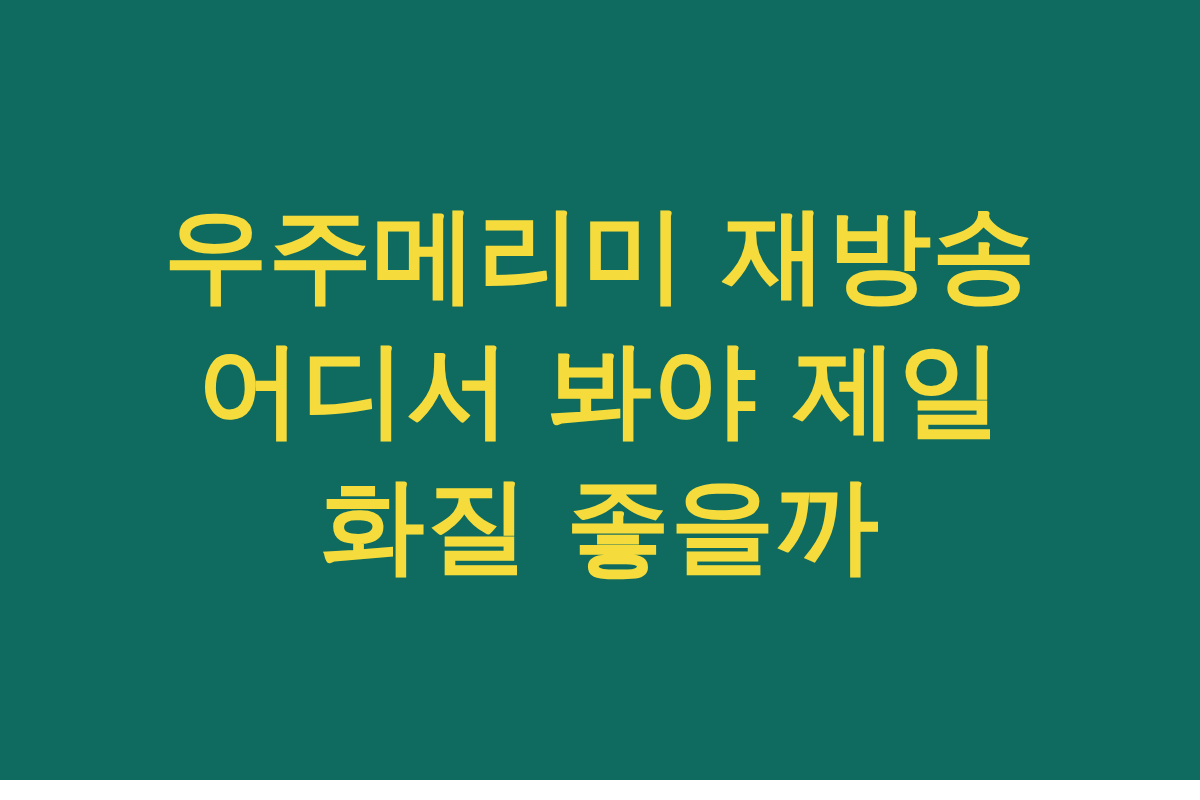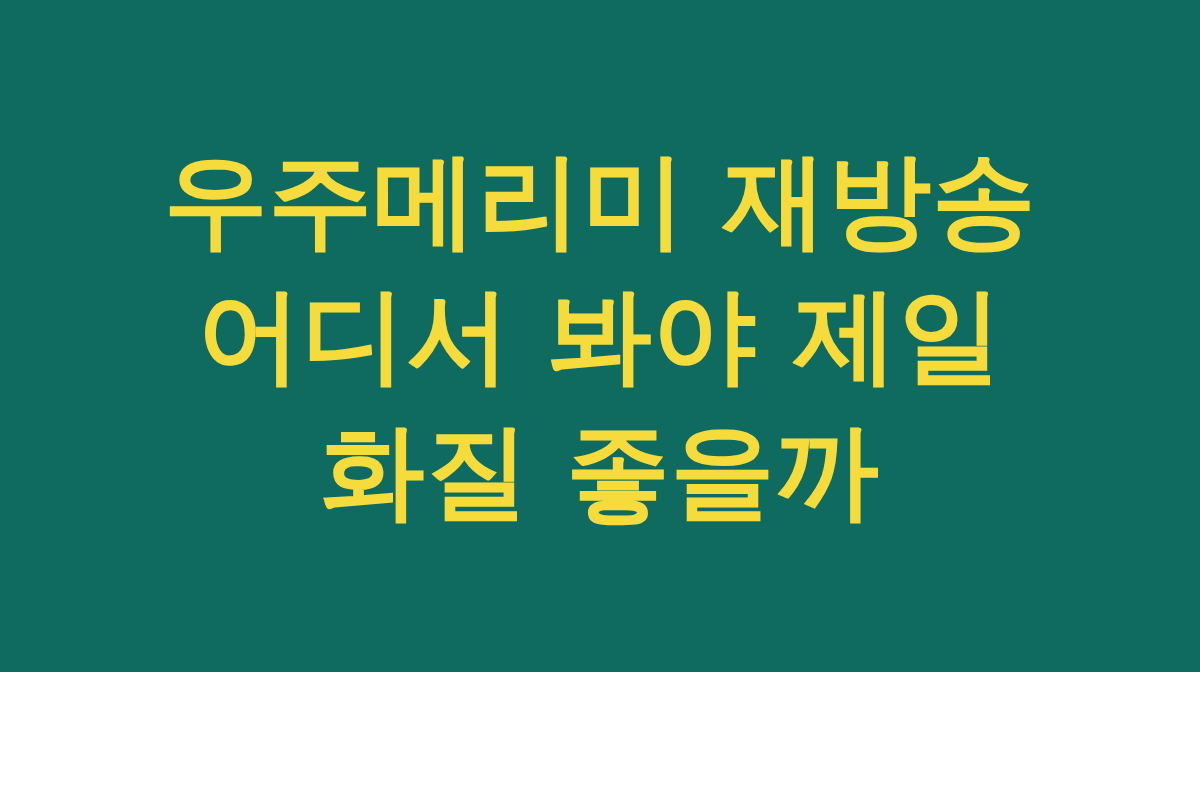--- a/index.html
+++ b/index.html
@@ -7,21 +7,21 @@
     margin: 0;
     padding: 0;
     width: 1200px;
     height: 800px;
     overflow: hidden;
   }
 
   #canvas {
     position: relative;
     width: 1200px;
-    height: 672px;
+    height: 780px;
     background: #0F6B60;
     display: flex;
     align-items: center;
     justify-content: center;
     box-sizing: border-box;
   }
 
   #headline-block {
     width: 1000px;
     text-align: center;

